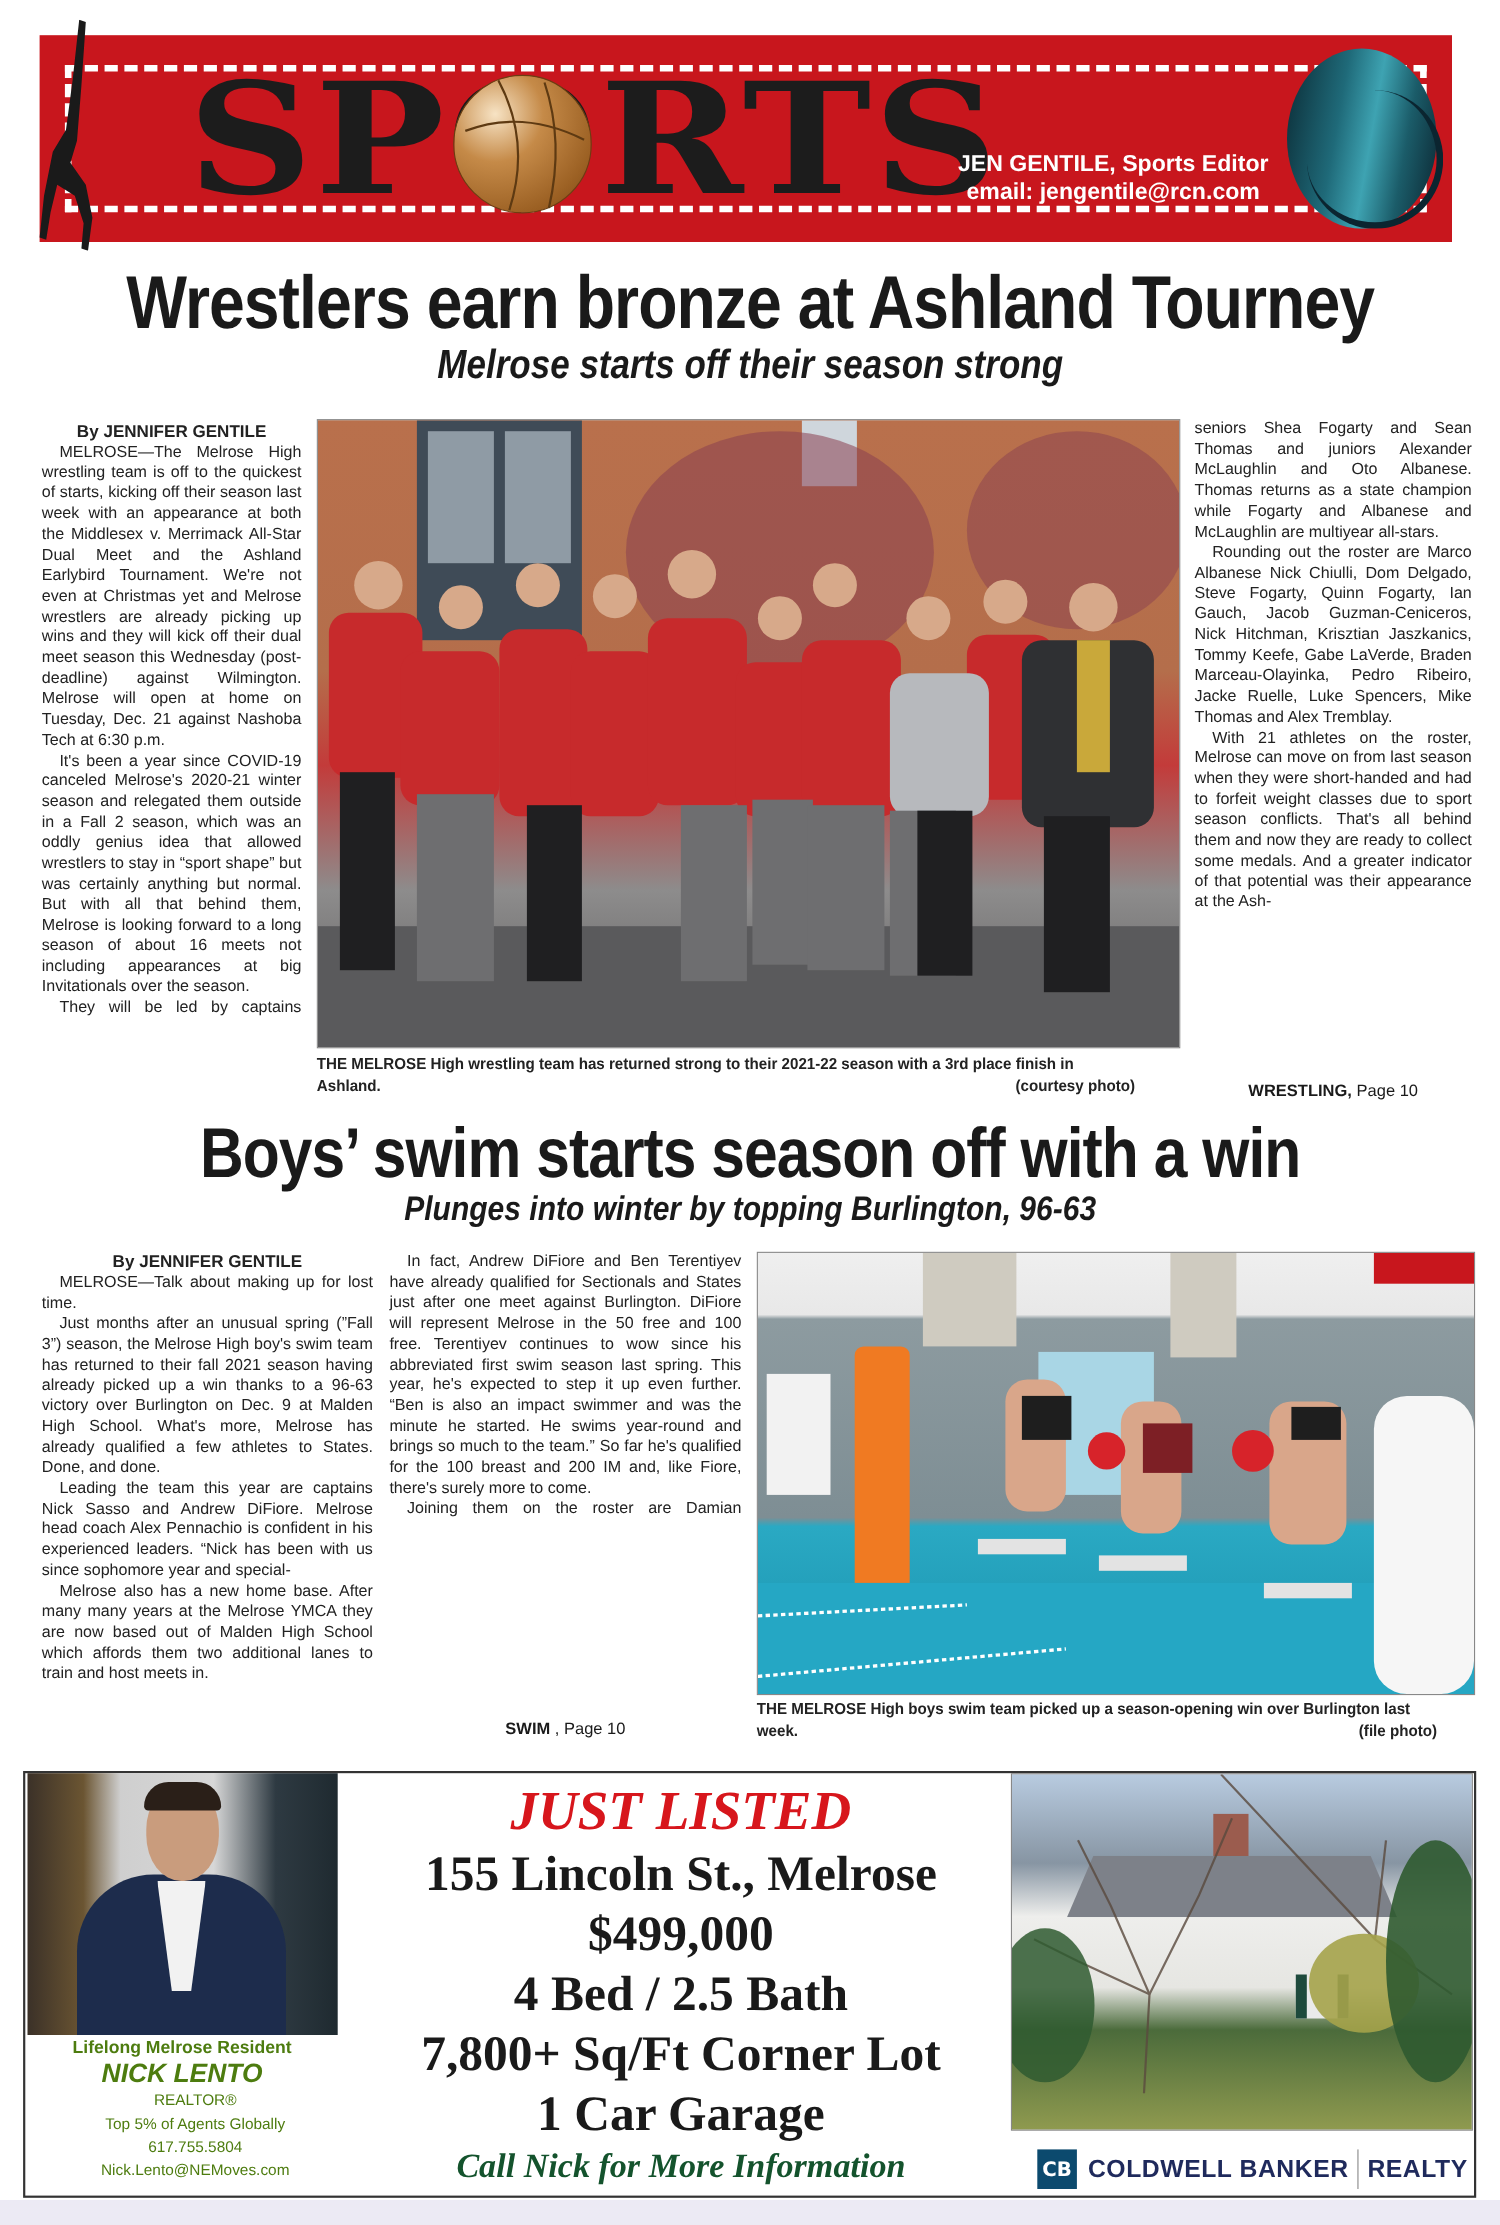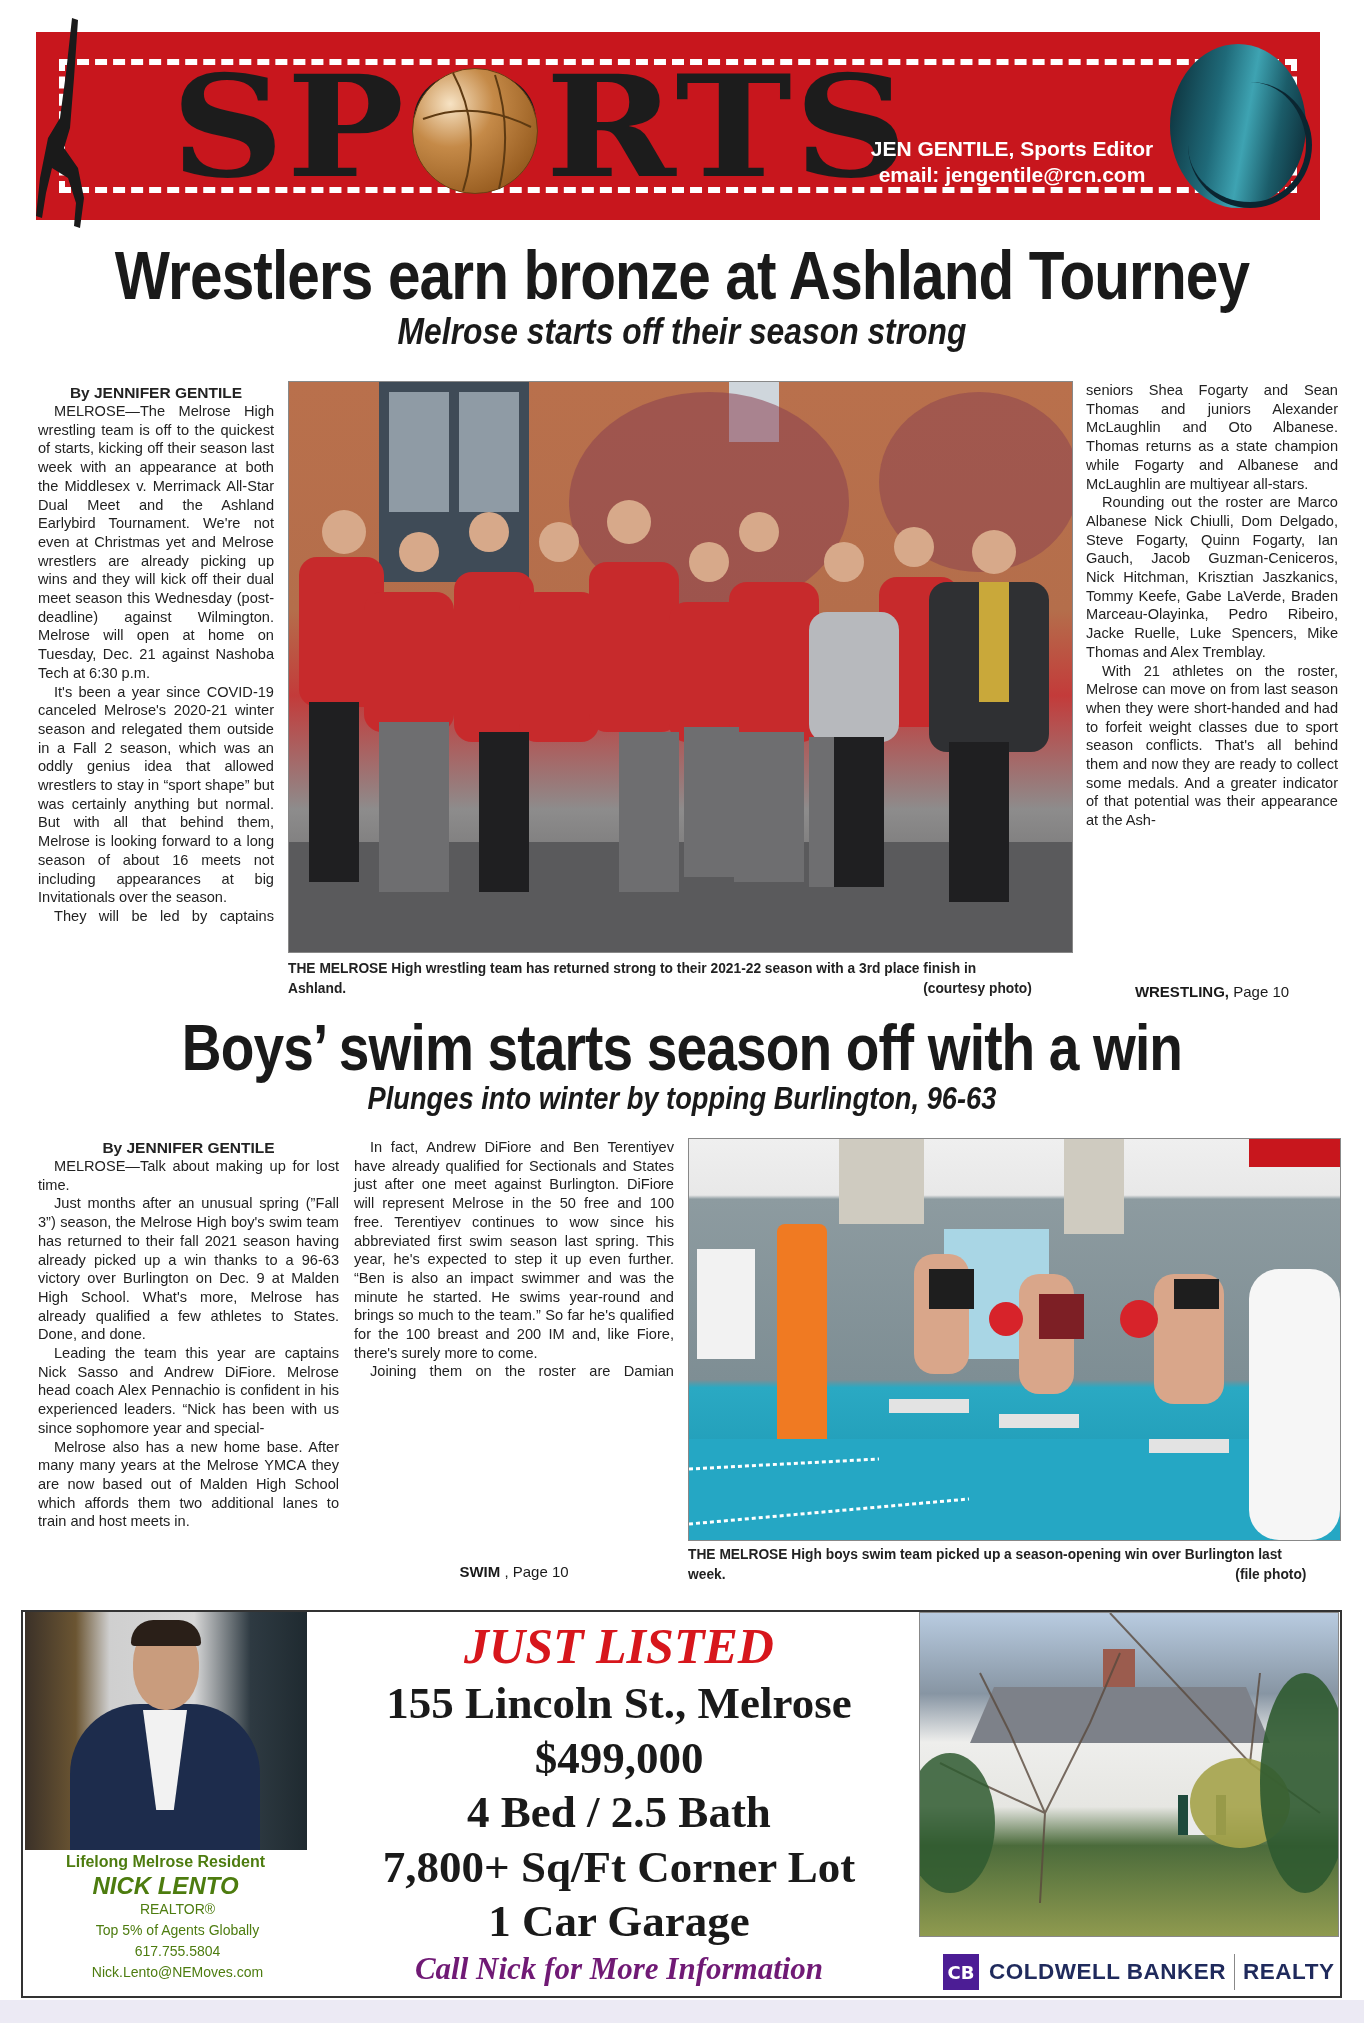--- a/index.html
+++ b/index.html
@@ -64,30 +64,30 @@
   #agent-photo .head { position: absolute; left: 108px; top: 12px; width: 66px; height: 86px; background: #c99c7d; border-radius: 45% 45% 48% 48%; }
   #agent-photo .hair { position: absolute; left: 106px; top: 8px; width: 70px; height: 26px; background: #2a1f18; border-radius: 35px 35px 6px 6px; }
   #agent-info { left: 0; top: 240px; width: 285px; text-align: center; color: #4d7c0f; }
   #agent-info .tagline { font-weight: bold; font-size: 16px; line-height: 20px; }
   #agent-info .name { font-weight: bold; font-size: 24px; line-height: 27px; font-style: italic; }
   #agent-info .line { font-size: 14px; line-height: 21px; margin-left: 24px; }
 
   #listing { left: 290px; top: 0; width: 612px; text-align: center; font-family: "Liberation Serif", serif; font-weight: bold; color: #1a1a1a; }
   #listing .just { color: #d7161c; font-style: italic; font-size: 50px; line-height: 60px; margin-top: 4px; }
   #listing .big { font-size: 45px; line-height: 54.5px; }
-  #listing .cta { color: #701a75; font-style: italic; font-size: 31px; line-height: 40px; margin-top: 0px; }
+  #listing .cta { color: #14532d; font-style: italic; font-size: 31px; line-height: 40px; margin-top: 0px; }
 
   #house-photo { left: 896px; top: 0px; width: 418px; height: 323px;
     background: linear-gradient(180deg, #b8cbe0 0%, #8795a3 25%, #eeeeec 40%, #e6e6e2 60%, #4b6b3b 72%, #8f9a4f 100%); }
   #house-photo .chimney { position: absolute; left: 183px; top: 36px; width: 32px; height: 44px; background: #9b5c4e; }
   #house-photo .roof { position: absolute; left: 50px; top: 74px; width: 300px; height: 56px; background: #7d8189; clip-path: polygon(8% 0, 92% 0, 100% 100%, 0 100%); }
   #house-photo .window { position: absolute; left: 258px; top: 182px; width: 28px; height: 40px; background: #eaeaea; border-left: 10px solid #1e4a3c; border-right: 10px solid #1e4a3c; }
 
   #brokerage { left: 920px; top: 340px; height: 40px; display: flex; align-items: center; }
-  #cb-logo { width: 36px; height: 36px; background: #4c1d95; color: #fff; font-weight: bold; font-size: 18px; display: flex; align-items: center; justify-content: center; font-family: "DejaVu Sans", sans-serif; }
+  #cb-logo { width: 36px; height: 36px; background: #0c4a6e; color: #fff; font-weight: bold; font-size: 18px; display: flex; align-items: center; justify-content: center; font-family: "DejaVu Sans", sans-serif; }
   #brokerage .cb-name { margin-left: 10px; color: #1f2a5c; font-weight: bold; font-size: 22.5px; letter-spacing: 0.5px; }
   #brokerage .sep { width: 1px; height: 36px; background: #888; margin: 0 8px; }
 
   #footer-band { left: 0; top: 2000px; width: 1364px; height: 23px; background: #eceaf4; }
 </style>
 </head>
 <body>
 
 <div id="masthead" class="abs">
   <div class="dash"></div>

